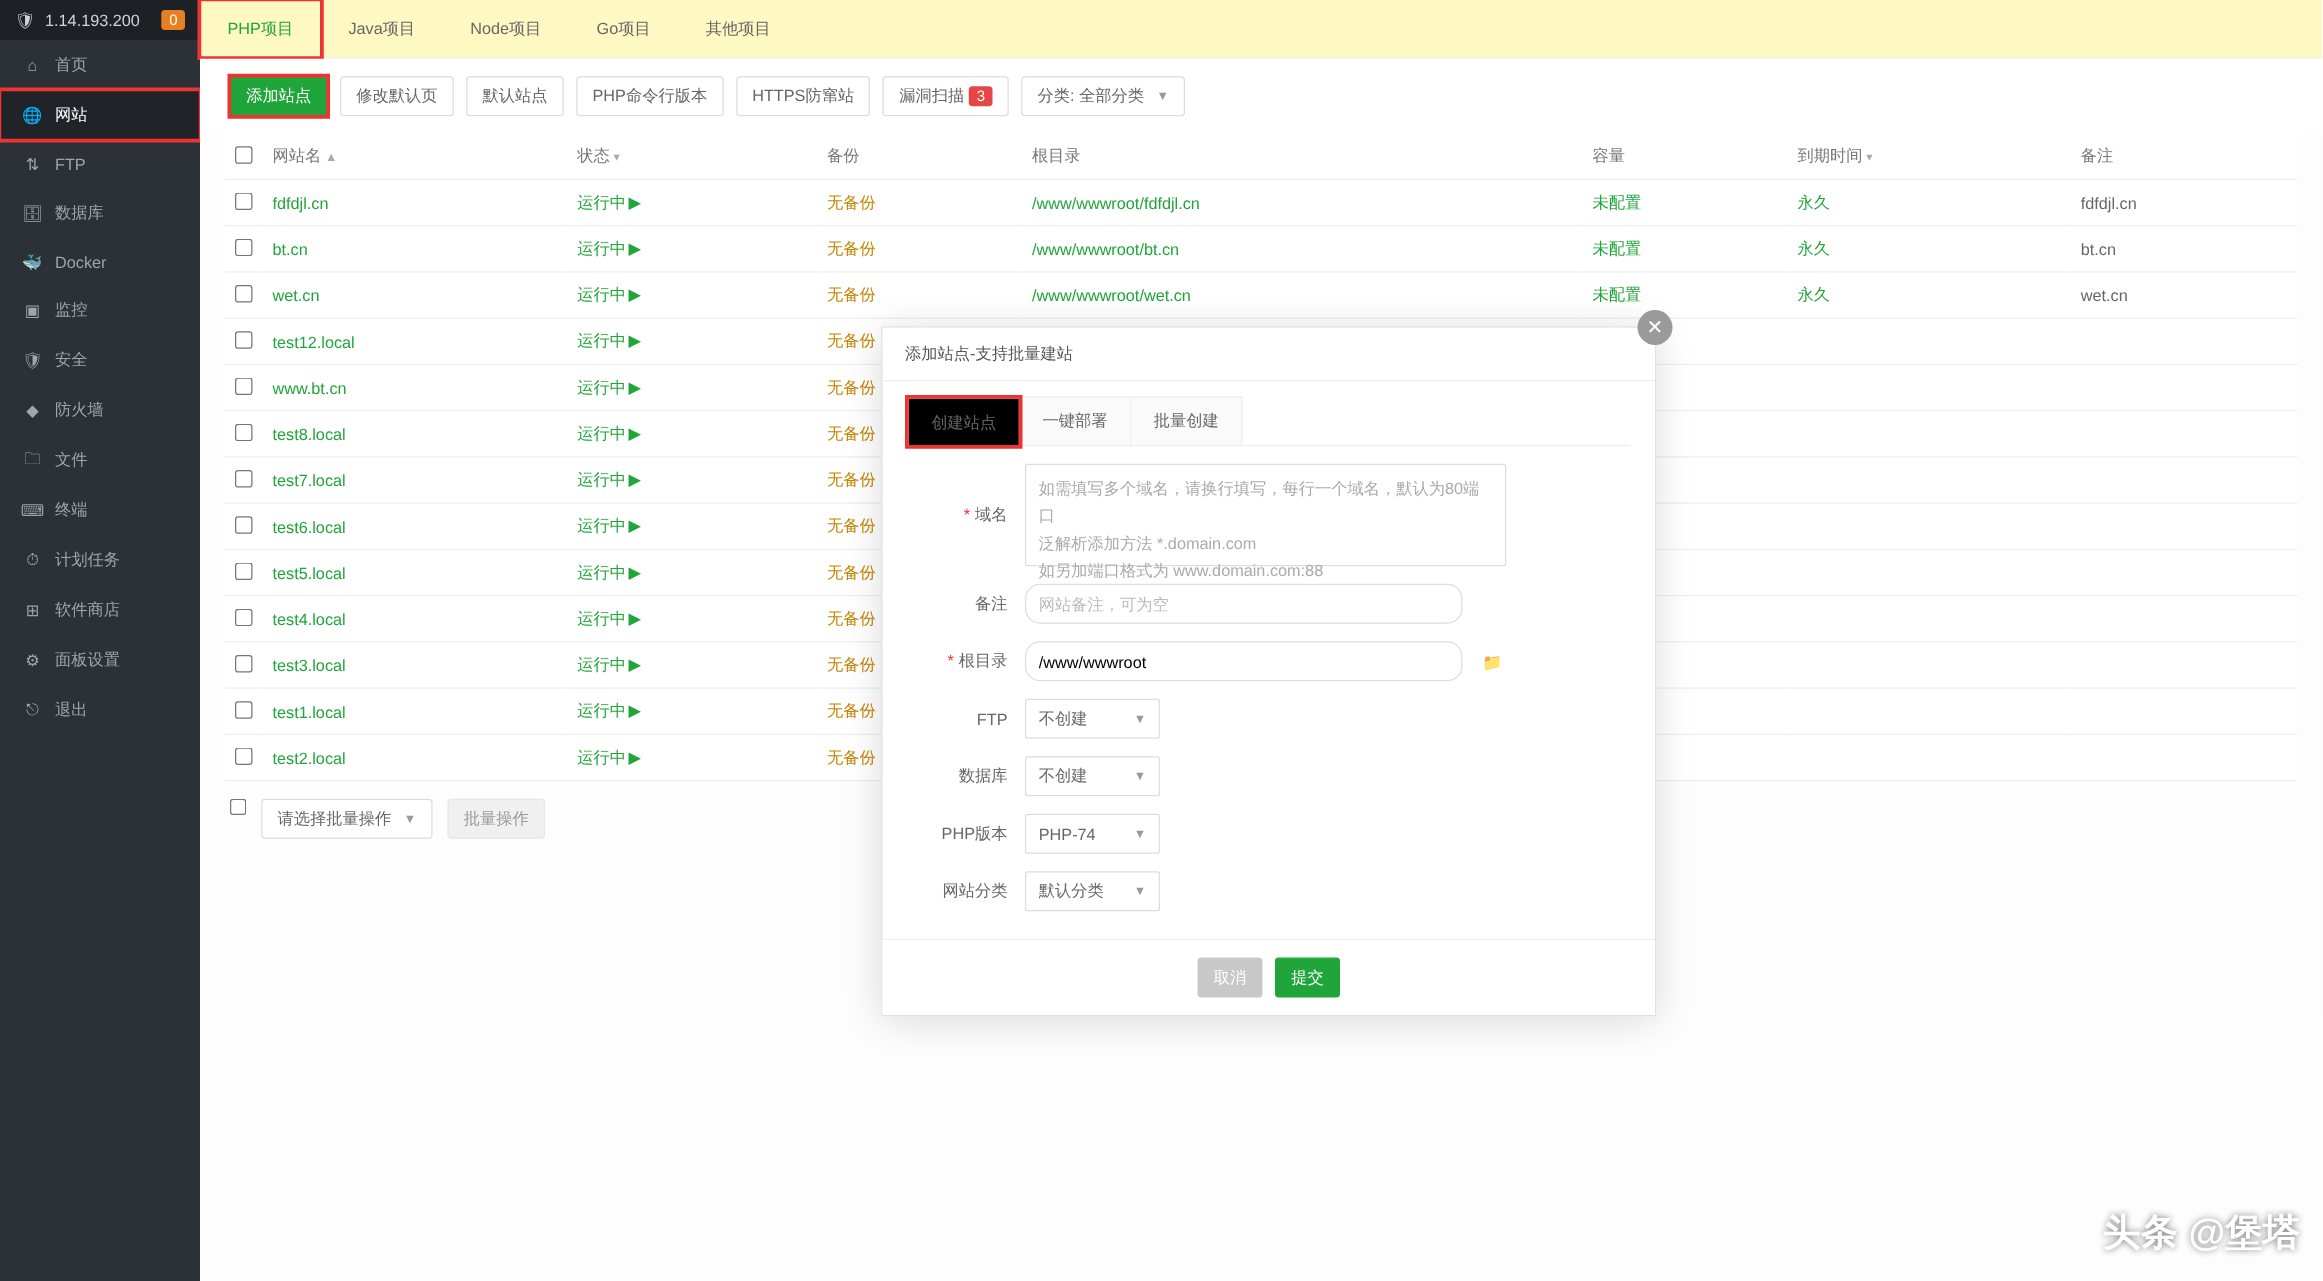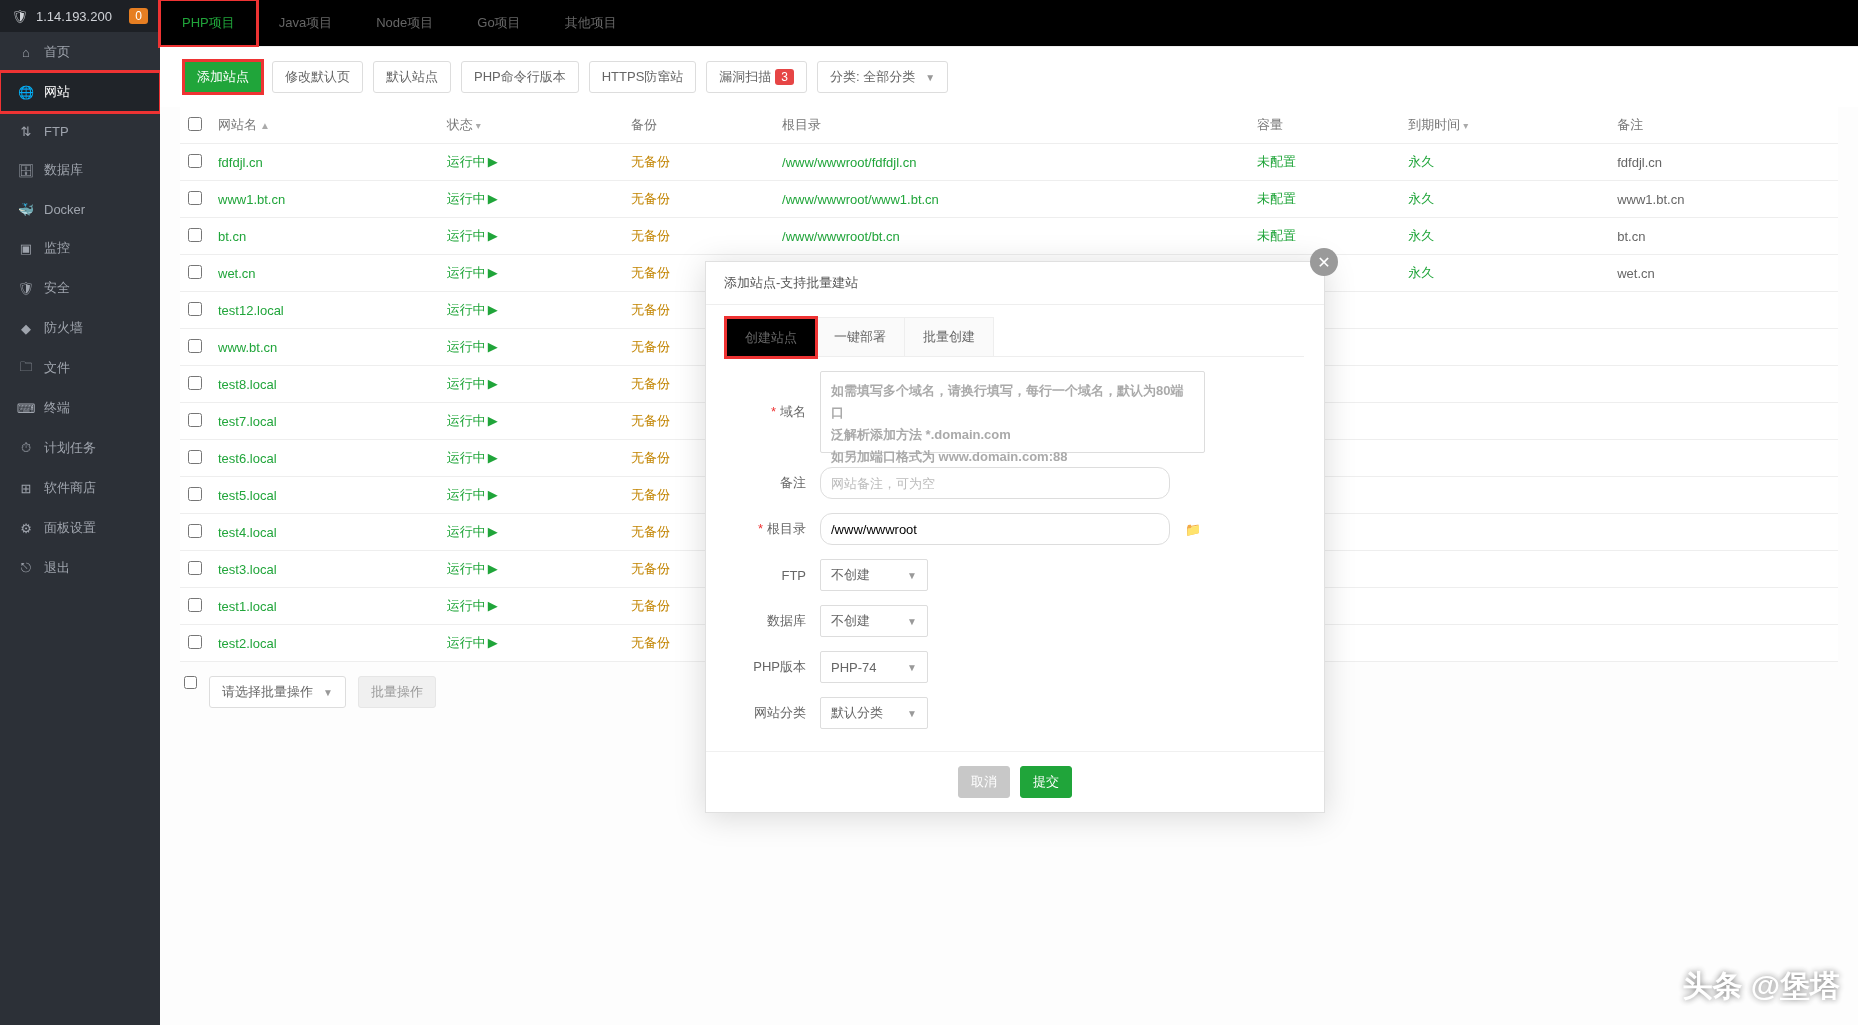--- a/index.html
+++ b/index.html
@@ -12,21 +12,21 @@
     .sidebar-header .badge { margin-left: auto; background: #e67e22; color: #fff; border-radius: 3px; padding: 1px 6px; font-size: 12px; }
     .nav-item { display: flex; align-items: center; gap: 10px; padding: 11px 18px; cursor: pointer; }
     .nav-item.active { background: #202429; color: #fff; }
     .nav-icon { width: 16px; height: 16px; display: inline-flex; align-items: center; justify-content: center; }
 
     
     .red-box { outline: 3px solid #e33; outline-offset: -1px; }
 
     
     .main { flex: 1; background: #fdfdfd; display: flex; flex-direction: column; }
-    .tabs { display: flex; border-bottom: 1px solid #eee; background:#000000;}
+    .tabs { display: flex; border-bottom: 1px solid #eee; background:#fef9c3;}
     .tab { padding: 14px 22px; cursor: pointer; color: #666; }
     .tab.active { color: #20a53a; }
     .toolbar { display: flex; gap: 10px; padding: 14px 24px; align-items: center; background:#fff;}
     .btn { display:inline-flex; align-items:center; border: 1px solid #ddd; background: #fff; padding: 6px 12px; border-radius: 3px; cursor: pointer; color:#666; }
     .btn-green { background: #20a53a; color: #fff; border-color: #20a53a; }
     .btn-gray { background: #f0f0f0; color:#999; border-color:#e6e6e6;}
     .badge-red { background: #e64545; color: #fff; border-radius: 3px; padding: 1px 6px; font-size: 12px; margin-left:4px;}
     .chev { margin-left:10px; font-size:10px; color:#999;}
 
     
@@ -51,21 +51,21 @@
     .modal-title { padding: 12px 18px; border-bottom: 1px solid #eee; color:#555;}
     .modal-close { position:absolute; right:-14px; top:-14px; width:28px; height:28px; border-radius:50%; background:#9a9a9a; color:#fff; display:flex; align-items:center; justify-content:center; cursor:pointer; font-size:16px;}
     .modal-tabs { display:flex; border-bottom:1px solid #eee; margin:12px 20px 0 20px;}
     .modal-tab { padding:10px 18px; border:1px solid #eee; border-bottom:none; margin-right:-1px; color:#666; cursor:pointer; background:#fafafa;}
     .modal-tab.active { background:#000000; position:relative; top:1px;}
     .form { padding: 14px 24px 8px 24px;}
     .form-row { display:flex; align-items:center; margin-bottom: 14px;}
     .form-label { width: 90px; text-align:right; padding-right:14px; color:#666;}
     .req { color:#e33; margin-right:4px;}
     .form-ctrl { flex:1;}
-    .ta { width: 385px; height: 82px; border:1px solid #ddd; border-radius:2px; padding:8px 10px; color:#aaa; resize:none; line-height:1.7;font-weight:bold;}
+    .ta { width: 385px; height: 82px; border:1px solid #ddd; border-radius:2px; padding:8px 10px; color:#aaa; resize:none; line-height:1.7;}
     .ta .l { display:block;}
     .inp { width: 350px; height: 32px; border:1px solid #ddd; border-radius:12px; padding:0 10px;}
     .inp::placeholder { color:#bbb;}
     .inp-lg { width: 350px;}
     .folder-icon { color:#777; margin-left:12px; cursor:pointer;}
     .sel { width: 108px; height: 32px; border:1px solid #ddd; border-radius:2px; display:inline-flex; align-items:center; padding:0 10px; justify-content:space-between; cursor:pointer;}
     .modal-footer { display:flex; justify-content:center; gap:10px; padding:14px 20px; border-top:1px solid #f0f0f0; background:#fff;}
     .btn-cancel { background:#c8c8c8; color:#fff; border-color:#c8c8c8;}
     .btn-submit { background:#20a53a; color:#fff; border-color:#20a53a;}
 
@@ -187,30 +187,20 @@
             <td><span class="col-name">fdfdjl.cn</span></td>
             <td><span class="col-run">运行中<span class="play">▶</span></span></td>
             <td><span class="col-backup">无备份</span></td>
             <td><span class="col-root">/www/wwwroot/fdfdjl.cn</span></td>
             <td><span class="col-quota">未配置</span></td>
             <td><span class="col-expire">永久</span></td>
             <td>fdfdjl.cn</td>
           </tr>
           <tr>
             <td class="chk"><input type="checkbox" style=""></td>
-            <td><span class="col-name">www1.bt.cn</span></td>
-            <td><span class="col-run">运行中<span class="play">▶</span></span></td>
-            <td><span class="col-backup">无备份</span></td>
-            <td><span class="col-root">/www/wwwroot/www1.bt.cn</span></td>
-            <td><span class="col-quota">未配置</span></td>
-            <td><span class="col-expire">永久</span></td>
-            <td>www1.bt.cn</td>
-          </tr>
-          <tr>
-            <td class="chk"><input type="checkbox" style=""></td>
             <td><span class="col-name">bt.cn</span></td>
             <td><span class="col-run">运行中<span class="play">▶</span></span></td>
             <td><span class="col-backup">无备份</span></td>
             <td><span class="col-root">/www/wwwroot/bt.cn</span></td>
             <td><span class="col-quota">未配置</span></td>
             <td><span class="col-expire">永久</span></td>
             <td>bt.cn</td>
           </tr>
           <tr>
             <td class="chk"><input type="checkbox" style=""></td>

